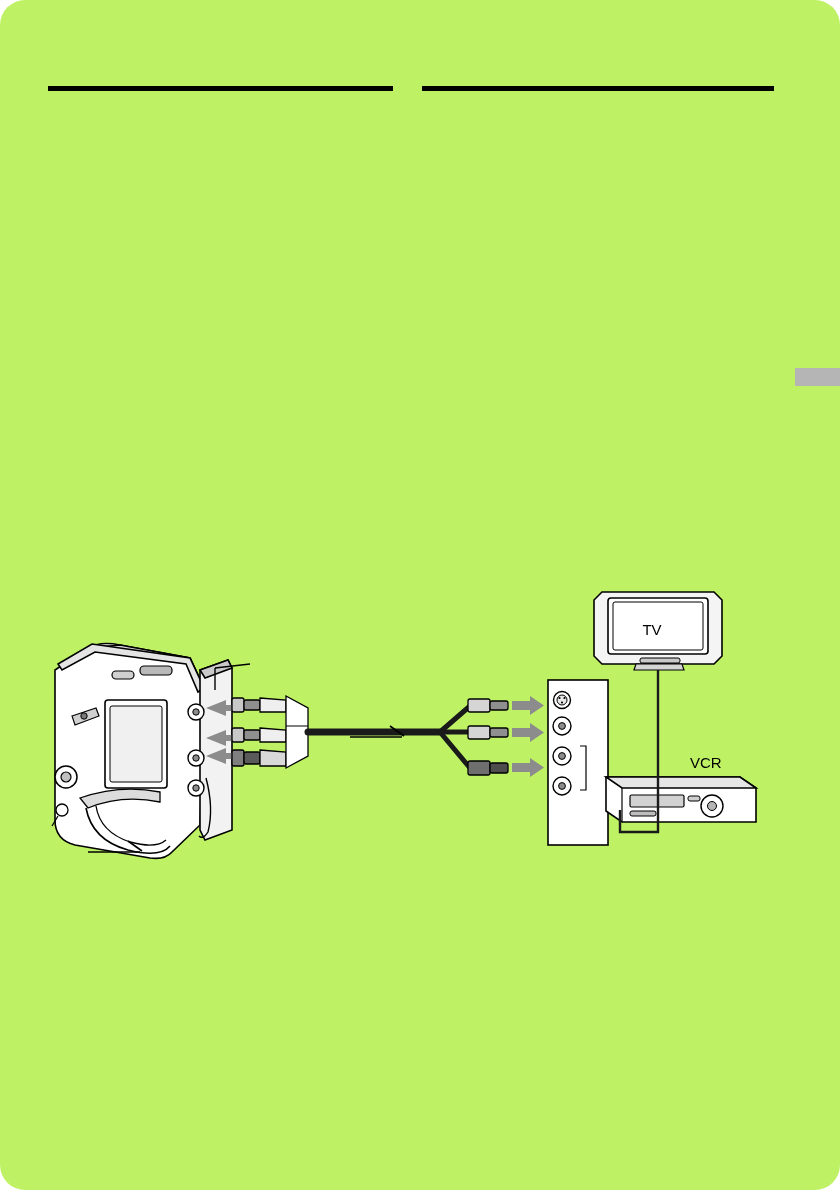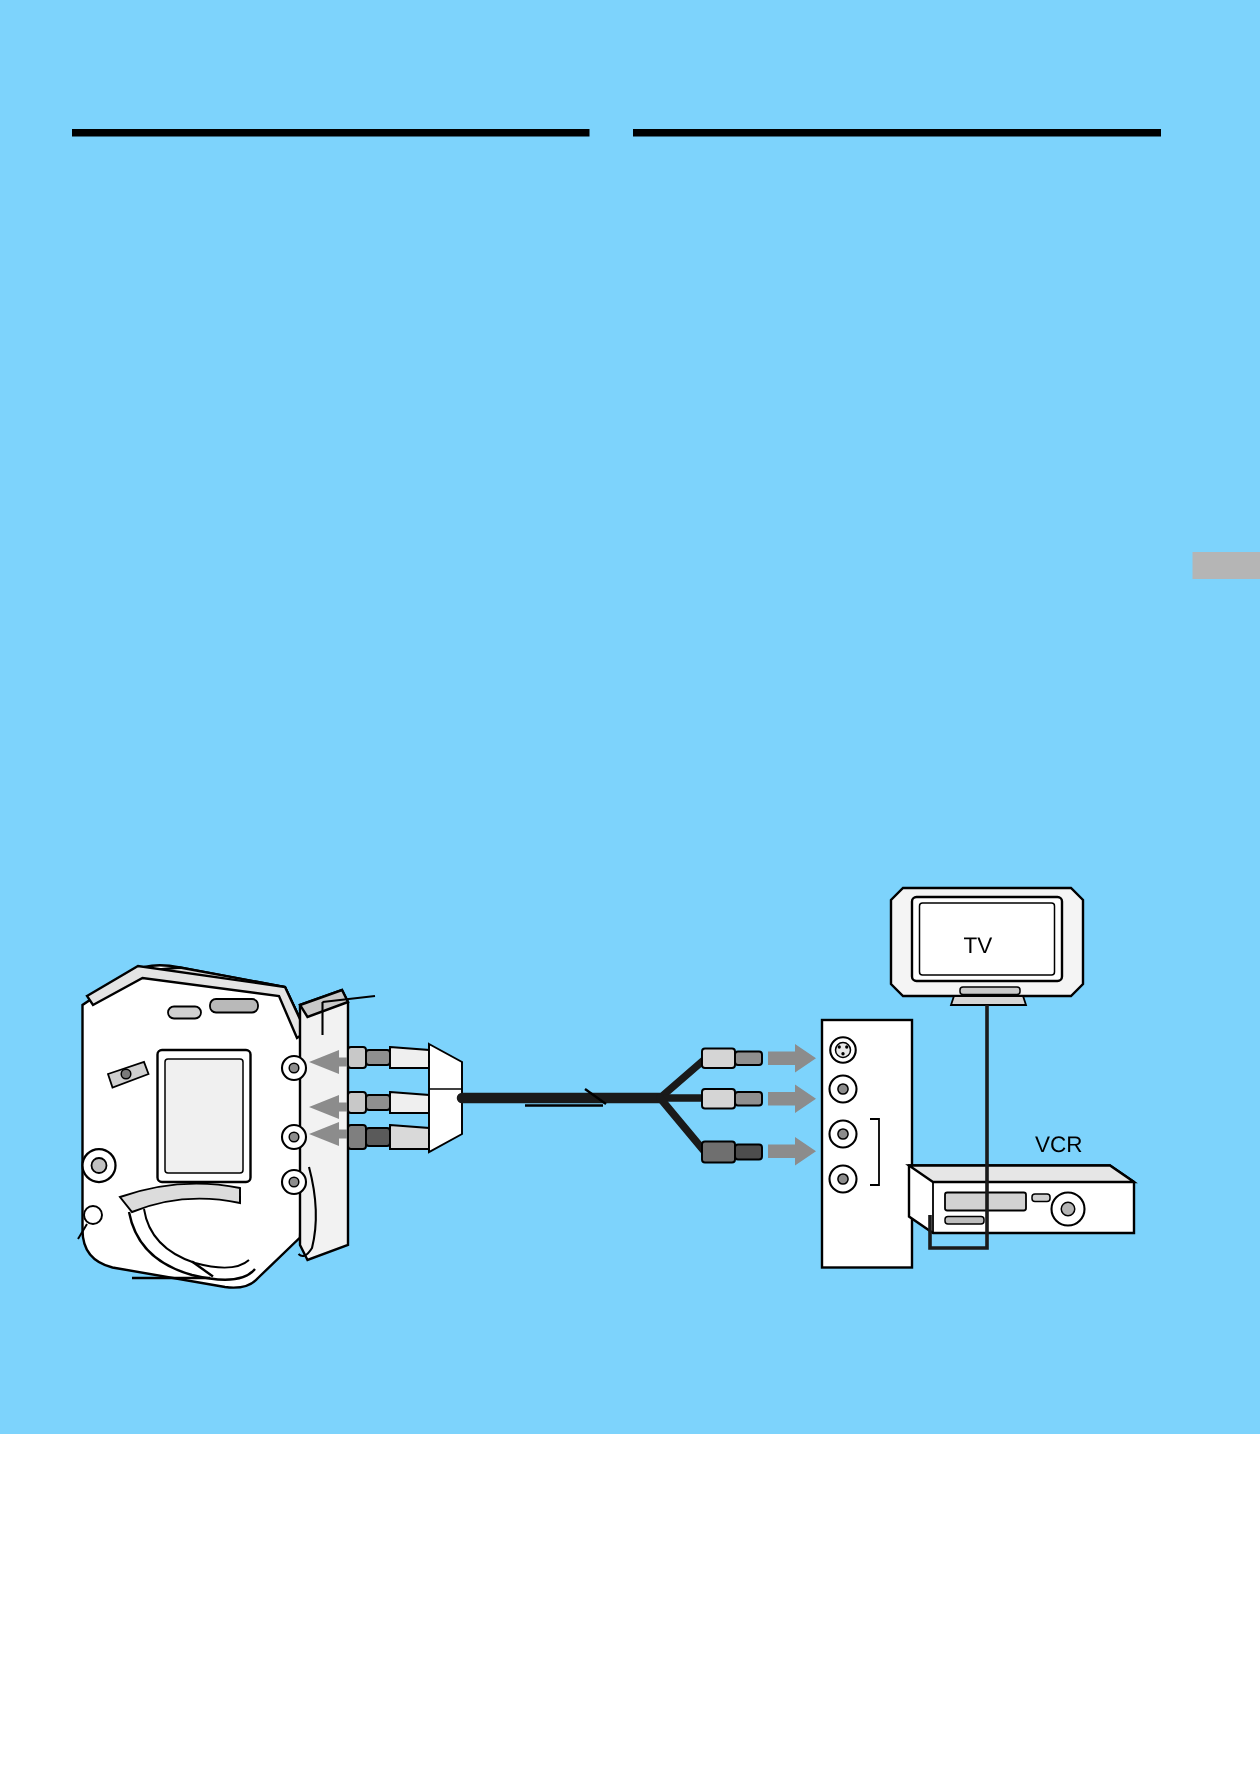--- a/index.html
+++ b/index.html
@@ -11,22 +11,23 @@
     width: 840px;
     height: 1190px;
     position: relative;
     font-family: "Liberation Sans", sans-serif;
     overflow: hidden;
   }
   .page {
     position: absolute;
     left: 0; top: 0;
     width: 840px;
-    height: 956px;
-    background: #7dd3fc;
+    height: 1190px;
+    background: #bef264;
+    border-radius: 25px;
   }
   
   .rule {
     position: absolute;
     background: #000000;
     height: 5px;
   }
   .rule-left  { left: 48px;  top: 86px; width: 345px; }
   .rule-right { left: 422px; top: 86px; width: 352px; }
 

